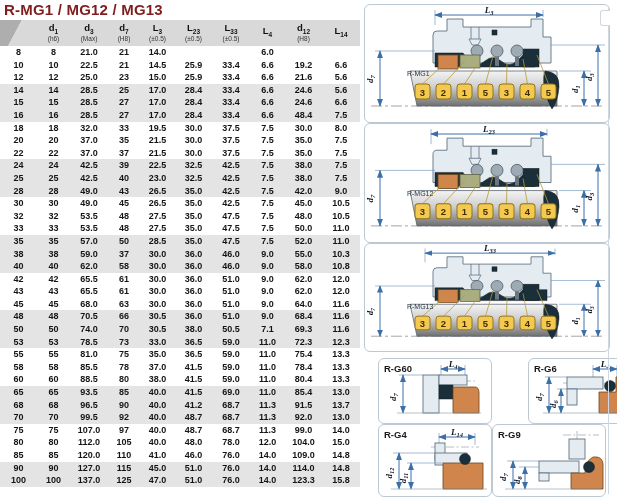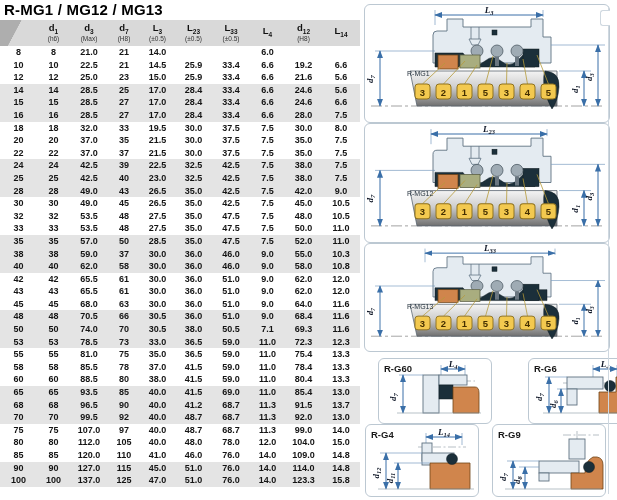--- a/index.html
+++ b/index.html
@@ -1,39 +1,39 @@
 <!DOCTYPE html>
 <html><head>
 <meta charset="utf-8">
 <style>
   html,body{margin:0;padding:0;}
   .page{position:relative;width:617px;height:500px;background:#ffffff;overflow:hidden;
         font-family:"Liberation Sans",sans-serif;}
-  .page-title{position:absolute;left:4px;top:1px;font-size:15px;font-weight:bold;color:#000000;letter-spacing:.2px;}
+  .page-title{position:absolute;left:4px;top:1px;font-size:15px;font-weight:bold;color:#7f1d1d;letter-spacing:.2px;}
 
   
   .spec-table{position:absolute;left:0;top:20px;width:360px;border-collapse:collapse;table-layout:fixed;}
   .spec-table th{background:#d9d9d9;height:26px;padding:0;font-size:9.5px;line-height:1;
                  text-align:center;vertical-align:middle;color:#111;}
   .spec-table th.diag{background:linear-gradient(118deg,#aeaeae 42%,#d9d9d9 43%);}
   .spec-table th sub{font-size:6.5px;}
   .h-note{display:block;font-size:6.5px;font-weight:normal;color:#333;margin-top:1px;}
   .spec-table td{height:12.6px;line-height:12.6px;padding:0;font-size:9px;font-weight:bold;
                  text-align:center;color:#141414;white-space:nowrap;overflow:hidden;}
   .spec-table tr.band td{background:#e4e4e4;}
 
   
   .diagrams{position:absolute;left:362px;top:0;width:255px;height:500px;}
   .panel{position:absolute;background:#fff;border:1px solid #bcc8d2;border-radius:6px;overflow:hidden;}
   #p1{left:2px;top:4px;width:244px;height:117px;}
   #p2{left:2px;top:123px;width:244px;height:118px;}
   #p3{left:2px;top:243px;width:244px;height:107px;}
   #g1{left:16px;top:358px;width:112px;height:64px;text-decoration:underline;}
   #g2{left:130px;top:358px;width:112px;height:64px;margin-left:36px;}
-  #g3{left:3px;top:424px;width:112px;height:71px;text-align:right;}
+  #g3{left:16px;top:424px;width:112px;height:71px;text-align:right;}
   #g4{left:130px;top:424px;width:112px;height:71px;}
   .edge-line{position:absolute;left:246px;top:6px;height:488px;border-left:1.5px solid #cfd8e0;}
   .edge-tab{position:absolute;left:238px;top:10px;width:9px;height:14px;border:1.5px solid #cfd8e0;
             border-right:none;background:#fff;border-radius:3px 0 0 3px;}
   .svg-defs{position:absolute;width:0;height:0;overflow:hidden;}
 
   
   .shaft{fill:url(#shaftG);stroke:#5a6570;stroke-width:.8;}
   .dark{fill:#1b2f3a;stroke:#101c22;stroke-width:.5;}
   .outline-light{fill:#e4ebf1;stroke:#5f7282;stroke-width:.9;}
@@ -152,21 +152,21 @@
         </tr>
         <tr class="band">
           <td>16</td>
           <td>16</td>
           <td>28.5</td>
           <td>27</td>
           <td>17.0</td>
           <td>28.4</td>
           <td>33.4</td>
           <td>6.6</td>
-          <td>28.0</td>
+          <td>48.4</td>
           <td>7.5</td>
         </tr>
         <tr>
           <td>18</td>
           <td>18</td>
           <td>32.0</td>
           <td>33</td>
           <td>19.5</td>
           <td>30.0</td>
           <td>37.5</td>

